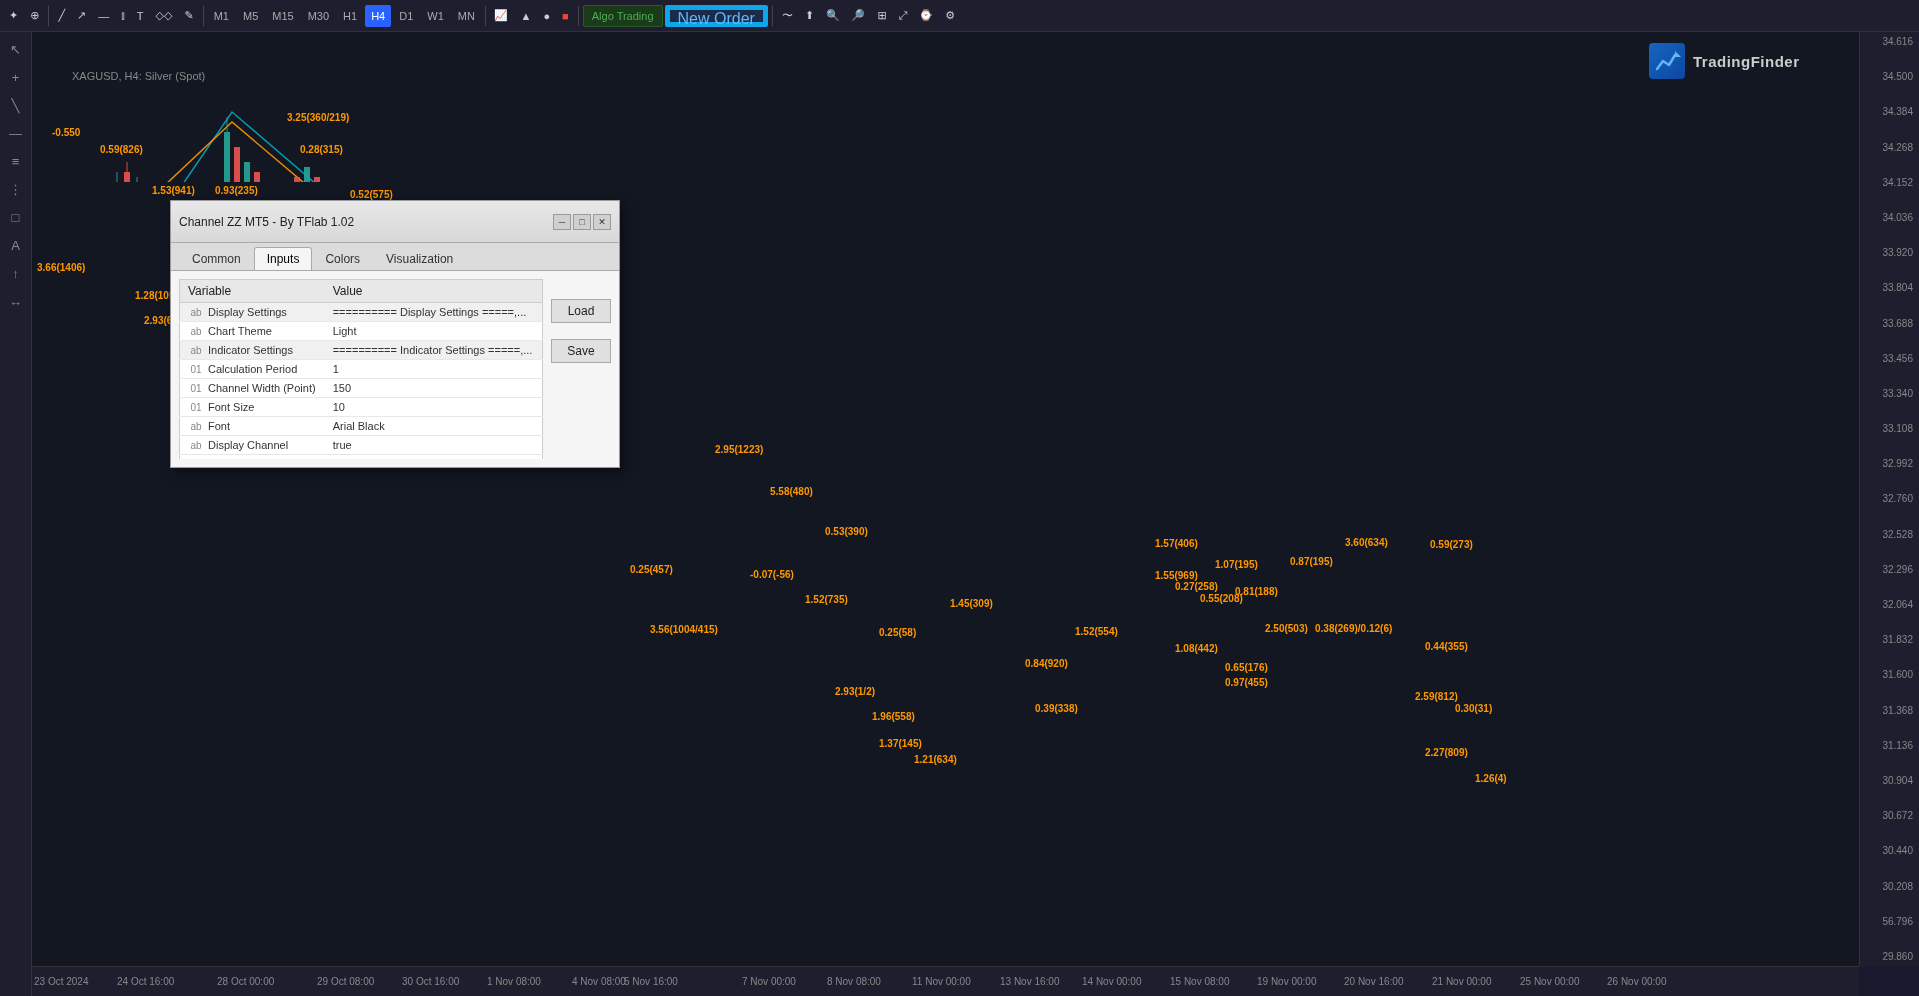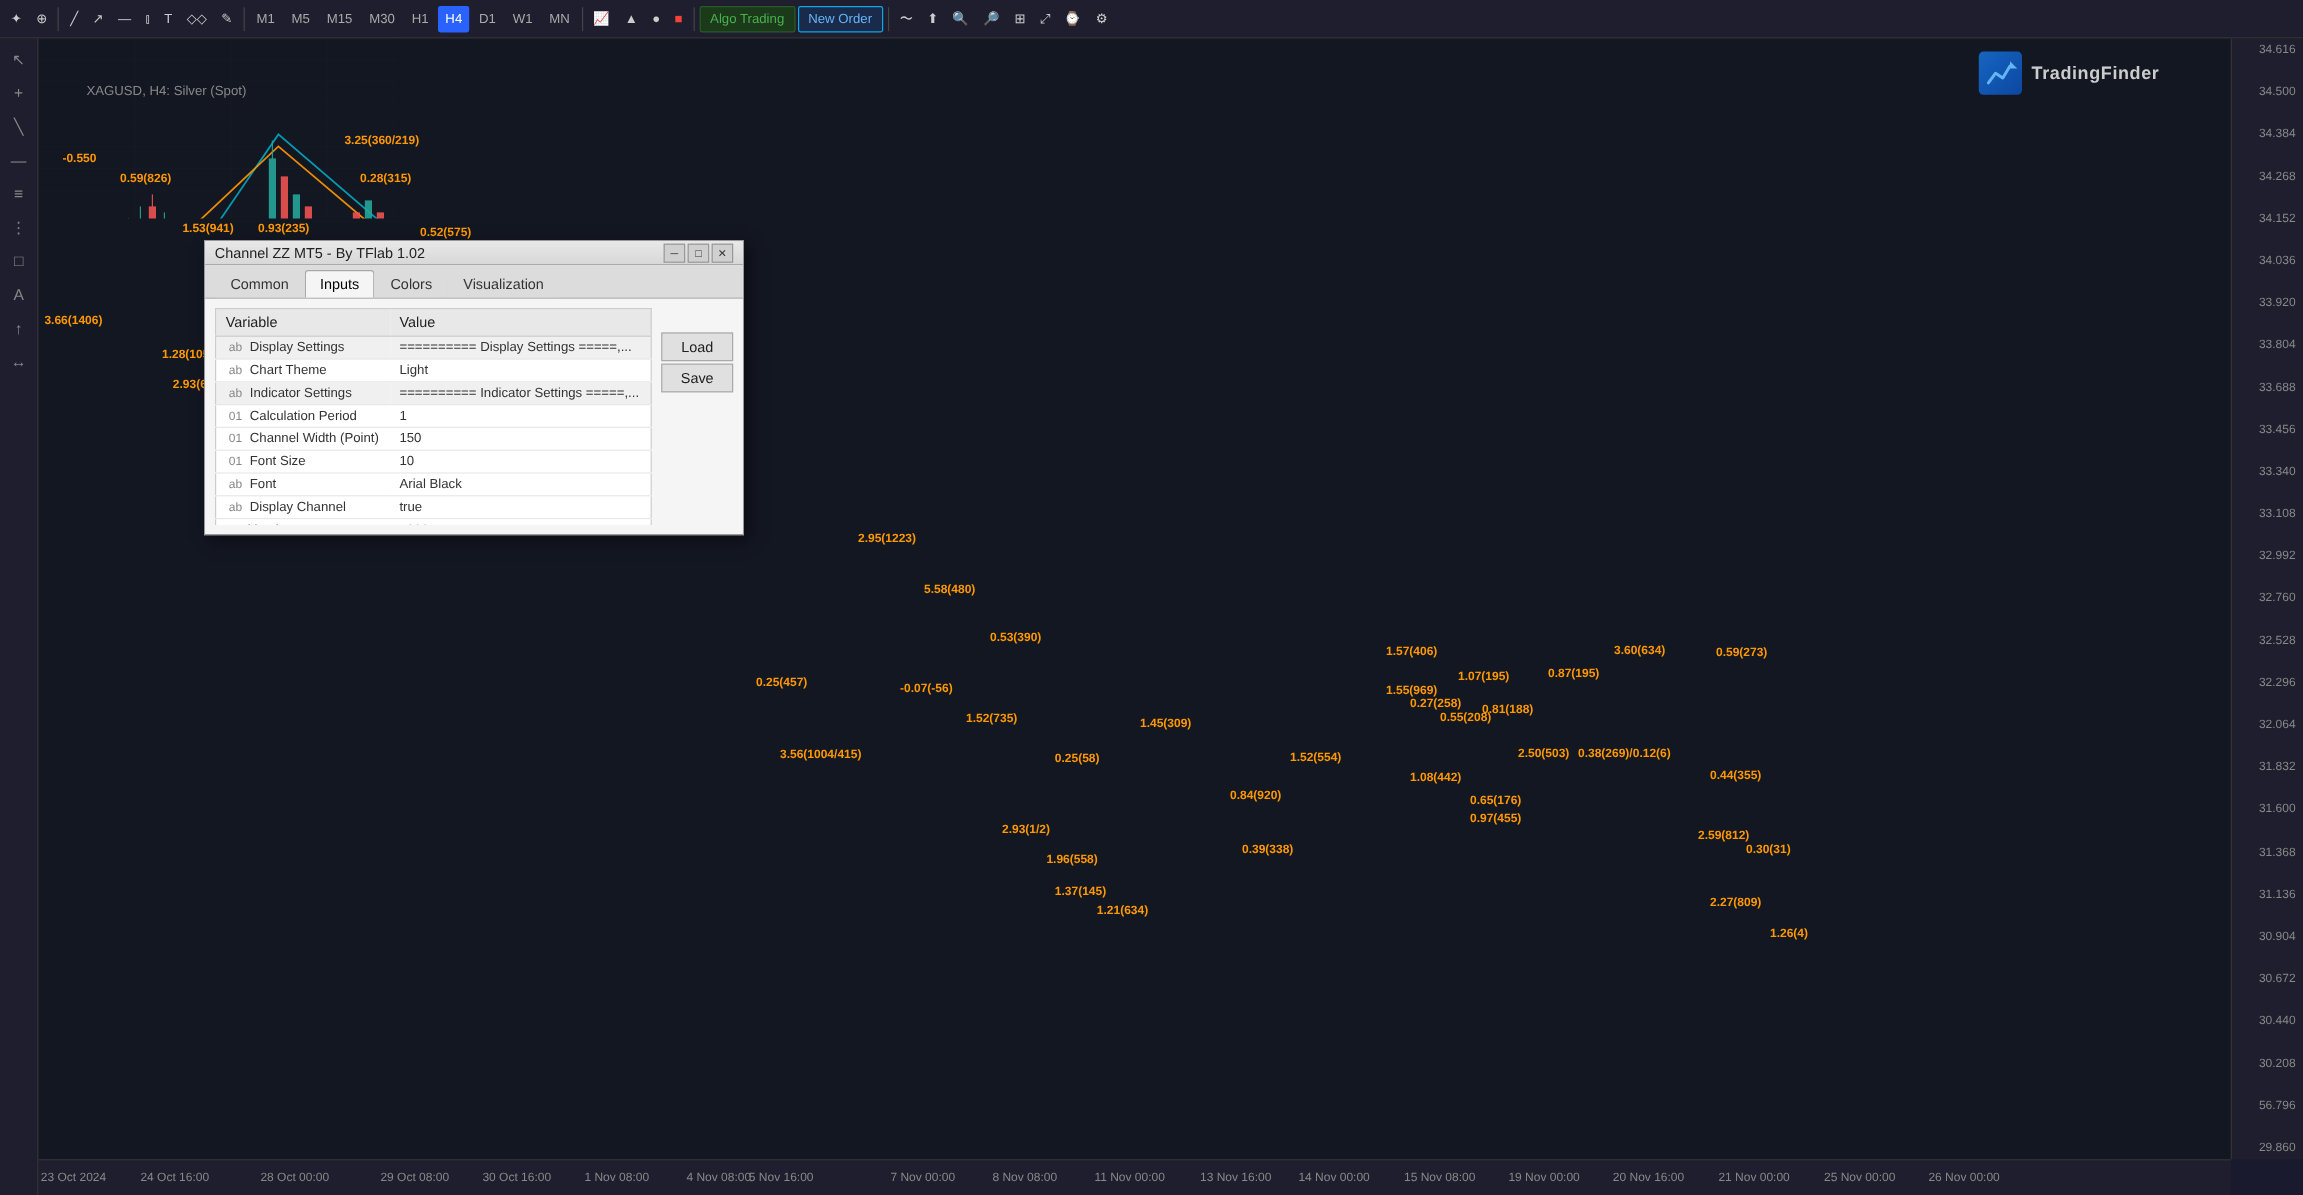--- a/index.html
+++ b/index.html
@@ -62,24 +62,24 @@
       border: 1px solid #2a5a2a;
       color: #4caf50;
       cursor: pointer;
       font-size: 11px;
       border-radius: 2px;
     }
     .new-order-btn {
       height: 22px;
       padding: 0 8px;
       background: #1a2a4a;
-      border: 1px solid #0ea5e9;
+      border: 5px solid #0ea5e9;
       color: #64b5f6;
       cursor: pointer;
-      font-size: 11px;
+      font-size: 16px;
       border-radius: 2px;
     }
 
     
     #left-sidebar {
       position: absolute;
       top: 32px; left: 0;
       width: 32px;
       bottom: 0;
       background: #1e1e2e;
@@ -208,21 +208,21 @@
       background: #f0f0f0;
       border: 1px solid #999;
       box-shadow: 4px 4px 12px rgba(0,0,0,0.5);
       pointer-events: all;
       font-family: 'Segoe UI', Arial, sans-serif;
       font-size: 12px;
       color: #000;
     }
 
     #dialog-titlebar {
-      height: 20px;
+      height: 42px;
       background: linear-gradient(to bottom, #e8e8e8, #d8d8d8);
       border-bottom: 1px solid #aaa;
       display: flex;
       align-items: center;
       justify-content: space-between;
       padding: 0 8px;
       cursor: move;
     }
     #dialog-title {
       font-size: 12px;
@@ -763,21 +763,21 @@
                 <tr>
       <td>
         Lookback
       </td>
       <td>1000</td>
     </tr>
               </tbody>
           </table>
         </div>
 
-        <div style="display:flex; flex-direction:column; gap:2px; padding-top:20px;">
+        <div style="display:flex; flex-direction:column; gap:16px; padding-top:20px;">
           <button class="dlg-side-btn">Load</button>
           <button class="dlg-side-btn">Save</button>
         </div>
       </div>
     </div>
 
   </div>
 </div>
 
 </body></html>

